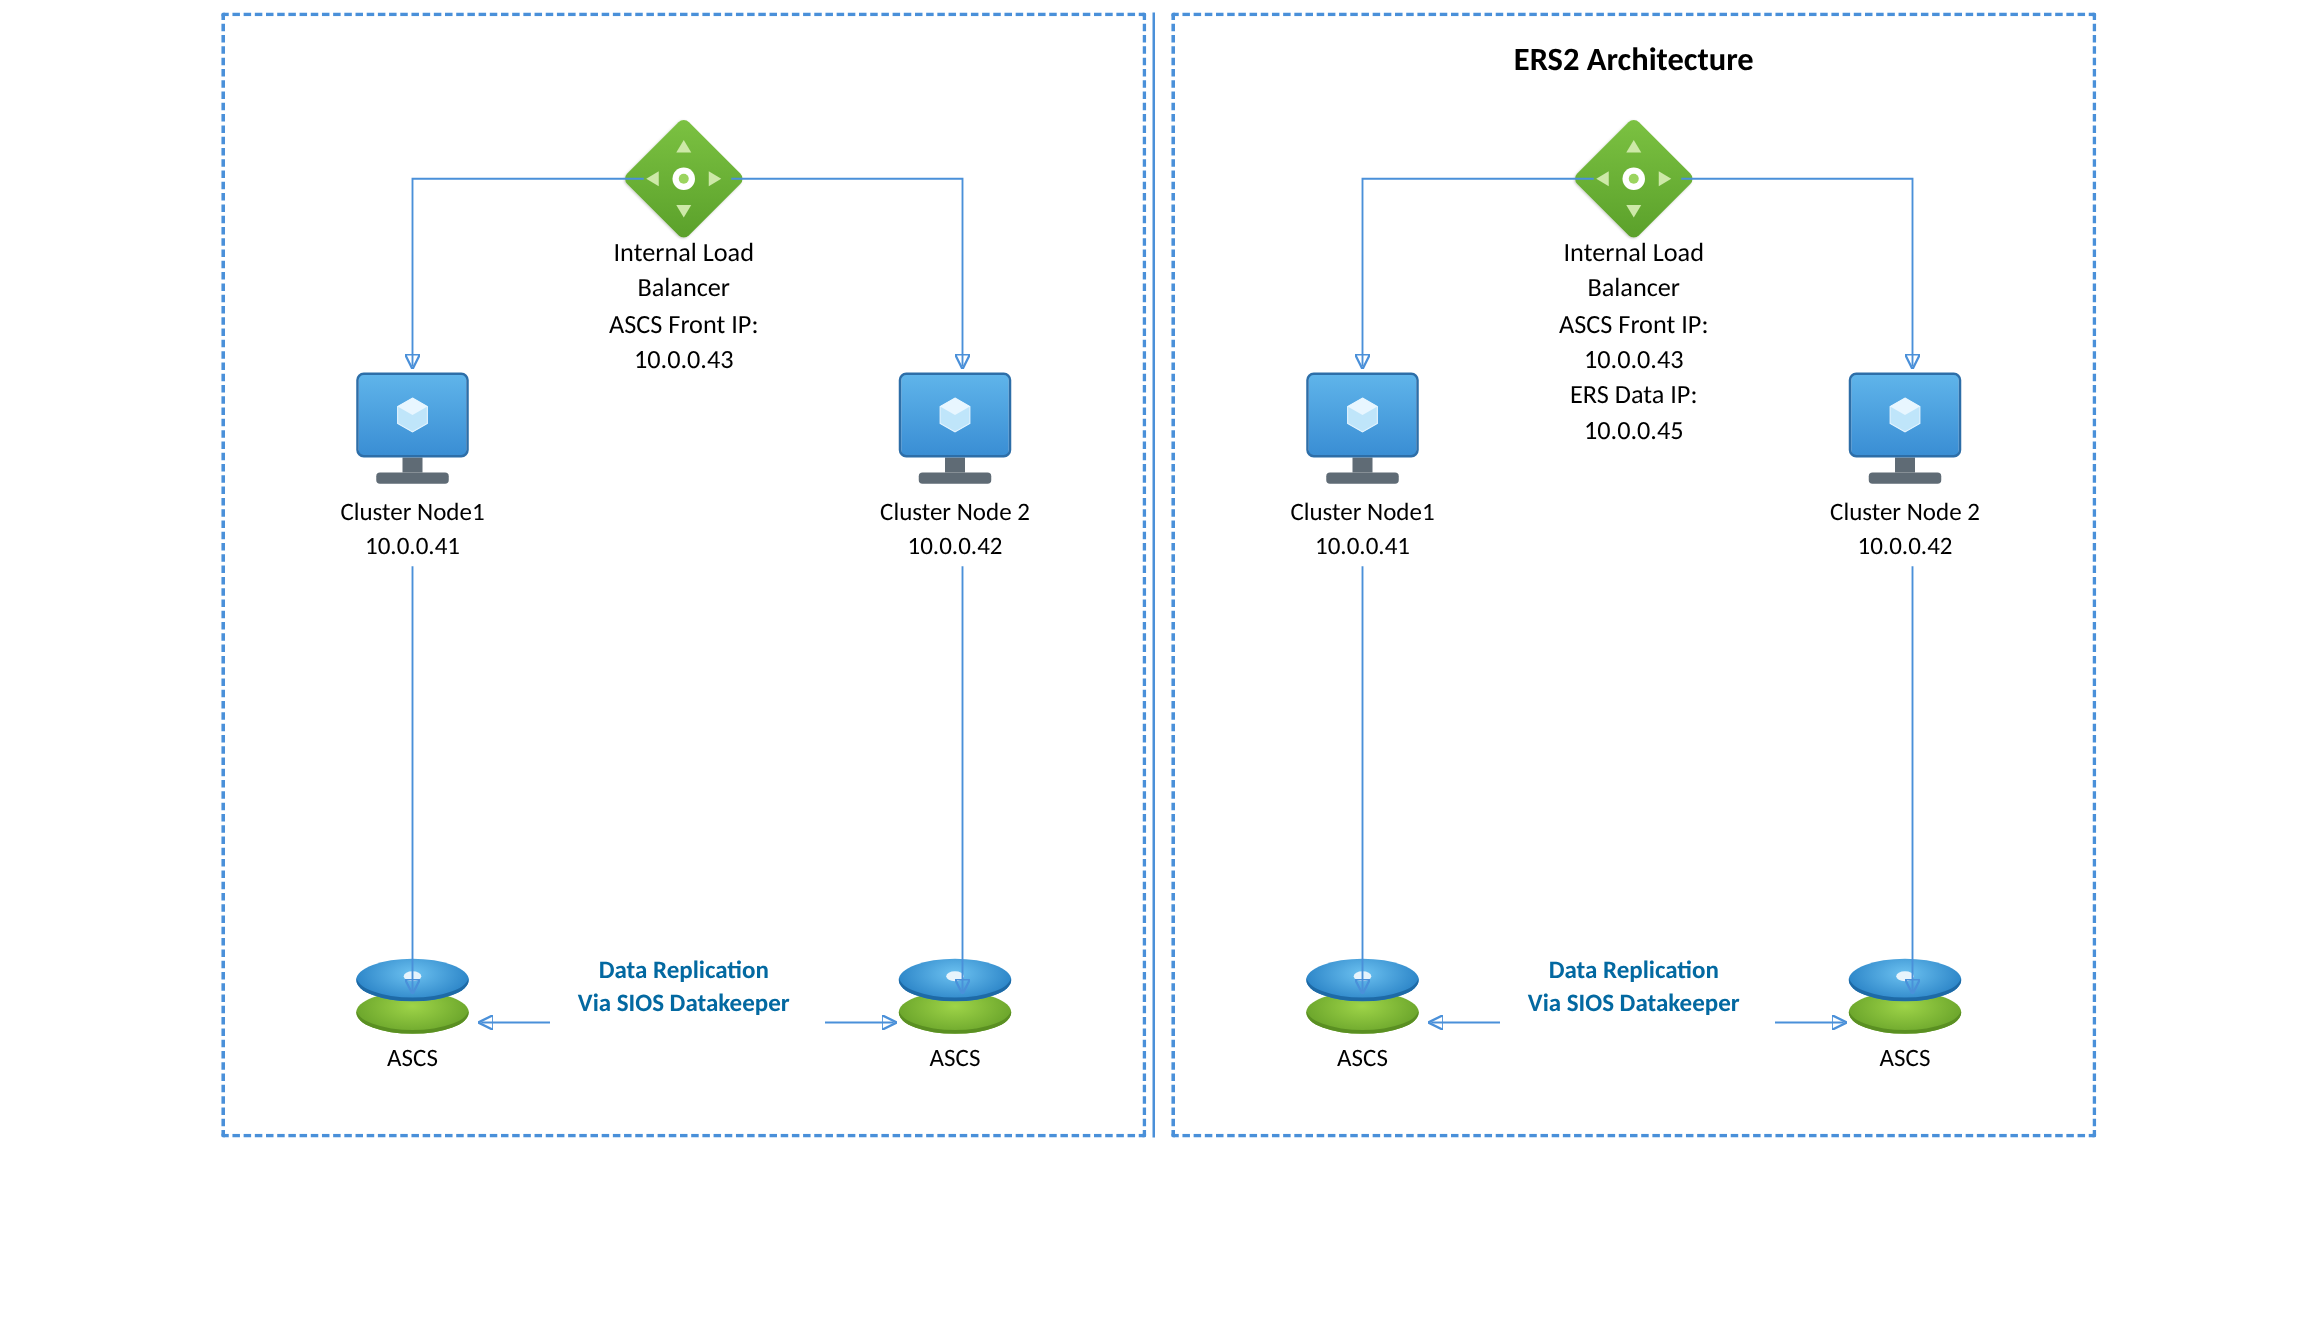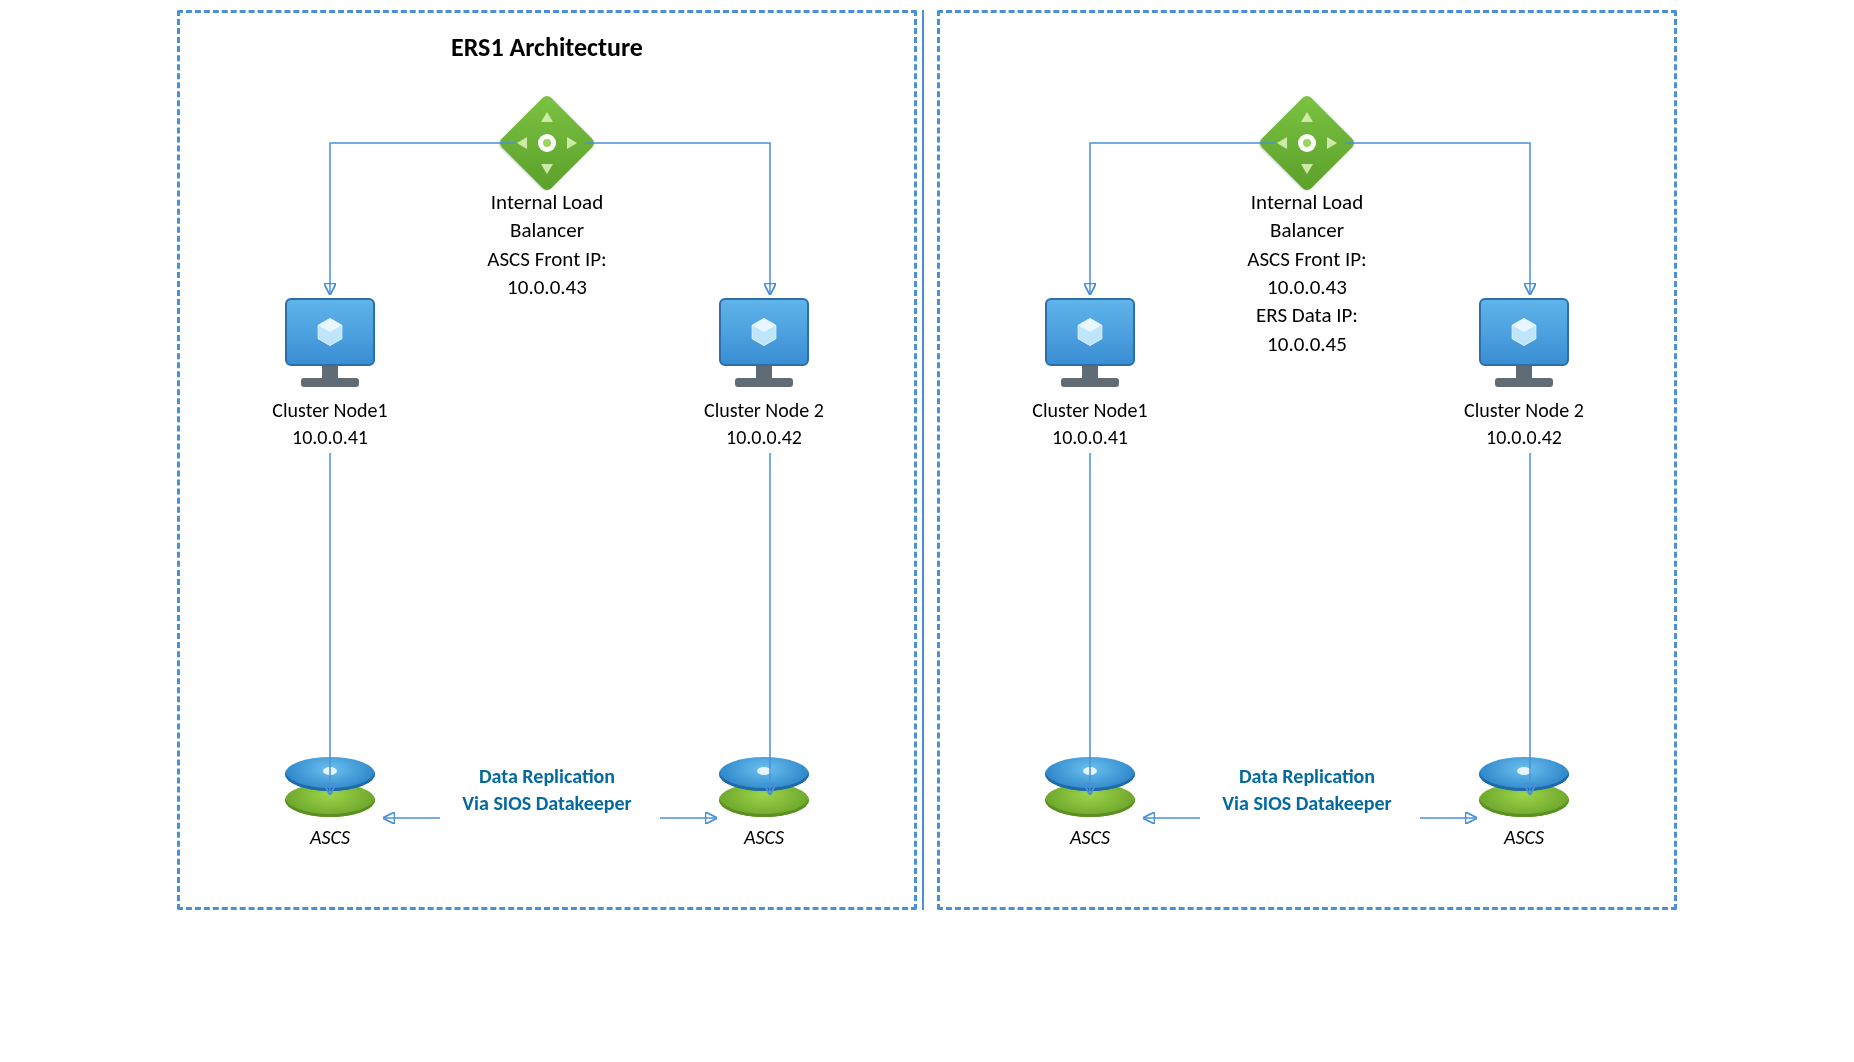--- a/index.html
+++ b/index.html
@@ -140,24 +140,23 @@
   .node-label {
     margin-top: 10px;
     font-size: 20px;
     line-height: 1.35;
     white-space: nowrap;
   }
 
   
   .disk {
     position: absolute;
-    bottom: 58px;
+    bottom: 48px;
     width: 100px;
     text-align: center;
-    font-style: italic;
   }
   .disk.left  { left: 100px; }
   .disk.right { right: 100px; }
 
   .disk-stack{
     position:relative;
     width:90px;height:60px;margin:0 auto;
   }
   .disk-el{
     position:absolute;left:0;width:90px;height:34px;
@@ -227,21 +226,20 @@
     width: 2px;
     background: #4a90d9;
   }
 </style>
 </head>
 <body>
 
 <div class="canvas">
 
   <div class="panel left">
-    <div class="title">ERS1 Architecture</div>
 
     <div class="lb">
       <div class="lb-shape">
         <div class="lb-arrows">
           <div class="lb-arrow n"></div>
           <div class="lb-arrow s"></div>
           <div class="lb-arrow e"></div>
           <div class="lb-arrow w"></div>
           <div class="lb-inner"></div>
         </div>
@@ -327,20 +325,21 @@
       <line x1="590" y1="440" x2="590" y2="780" marker-end="url(#ah1)"></line>
 
       <line x1="260" y1="805" x2="205" y2="805" marker-end="url(#ah1)"></line>
       <line x1="480" y1="805" x2="535" y2="805" marker-end="url(#ah1)"></line>
     </svg>
   </div>
 
   <div class="divider"></div>
 
   <div class="panel right">
+    <div class="title">ERS2 Architecture</div>
 
     <div class="lb">
       <div class="lb-shape">
         <div class="lb-arrows">
           <div class="lb-arrow n"></div>
           <div class="lb-arrow s"></div>
           <div class="lb-arrow e"></div>
           <div class="lb-arrow w"></div>
           <div class="lb-inner"></div>
         </div>

